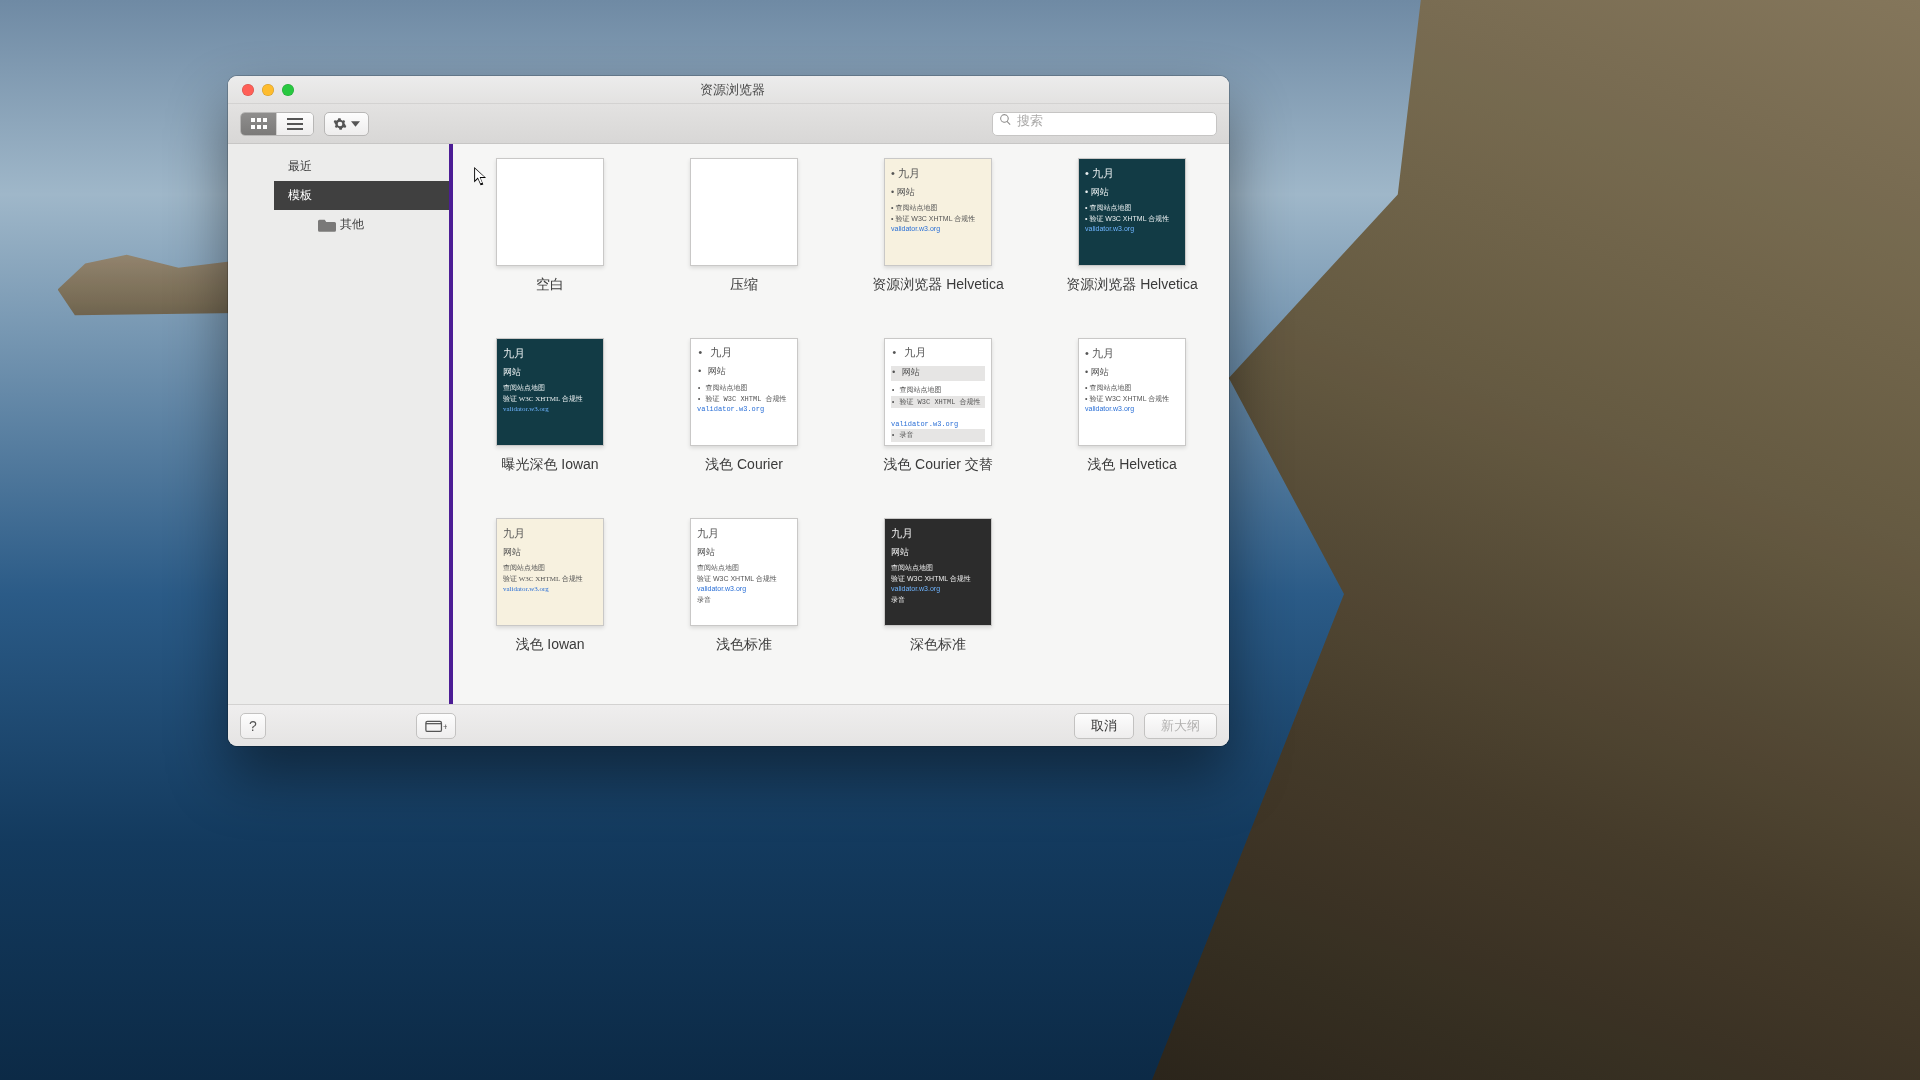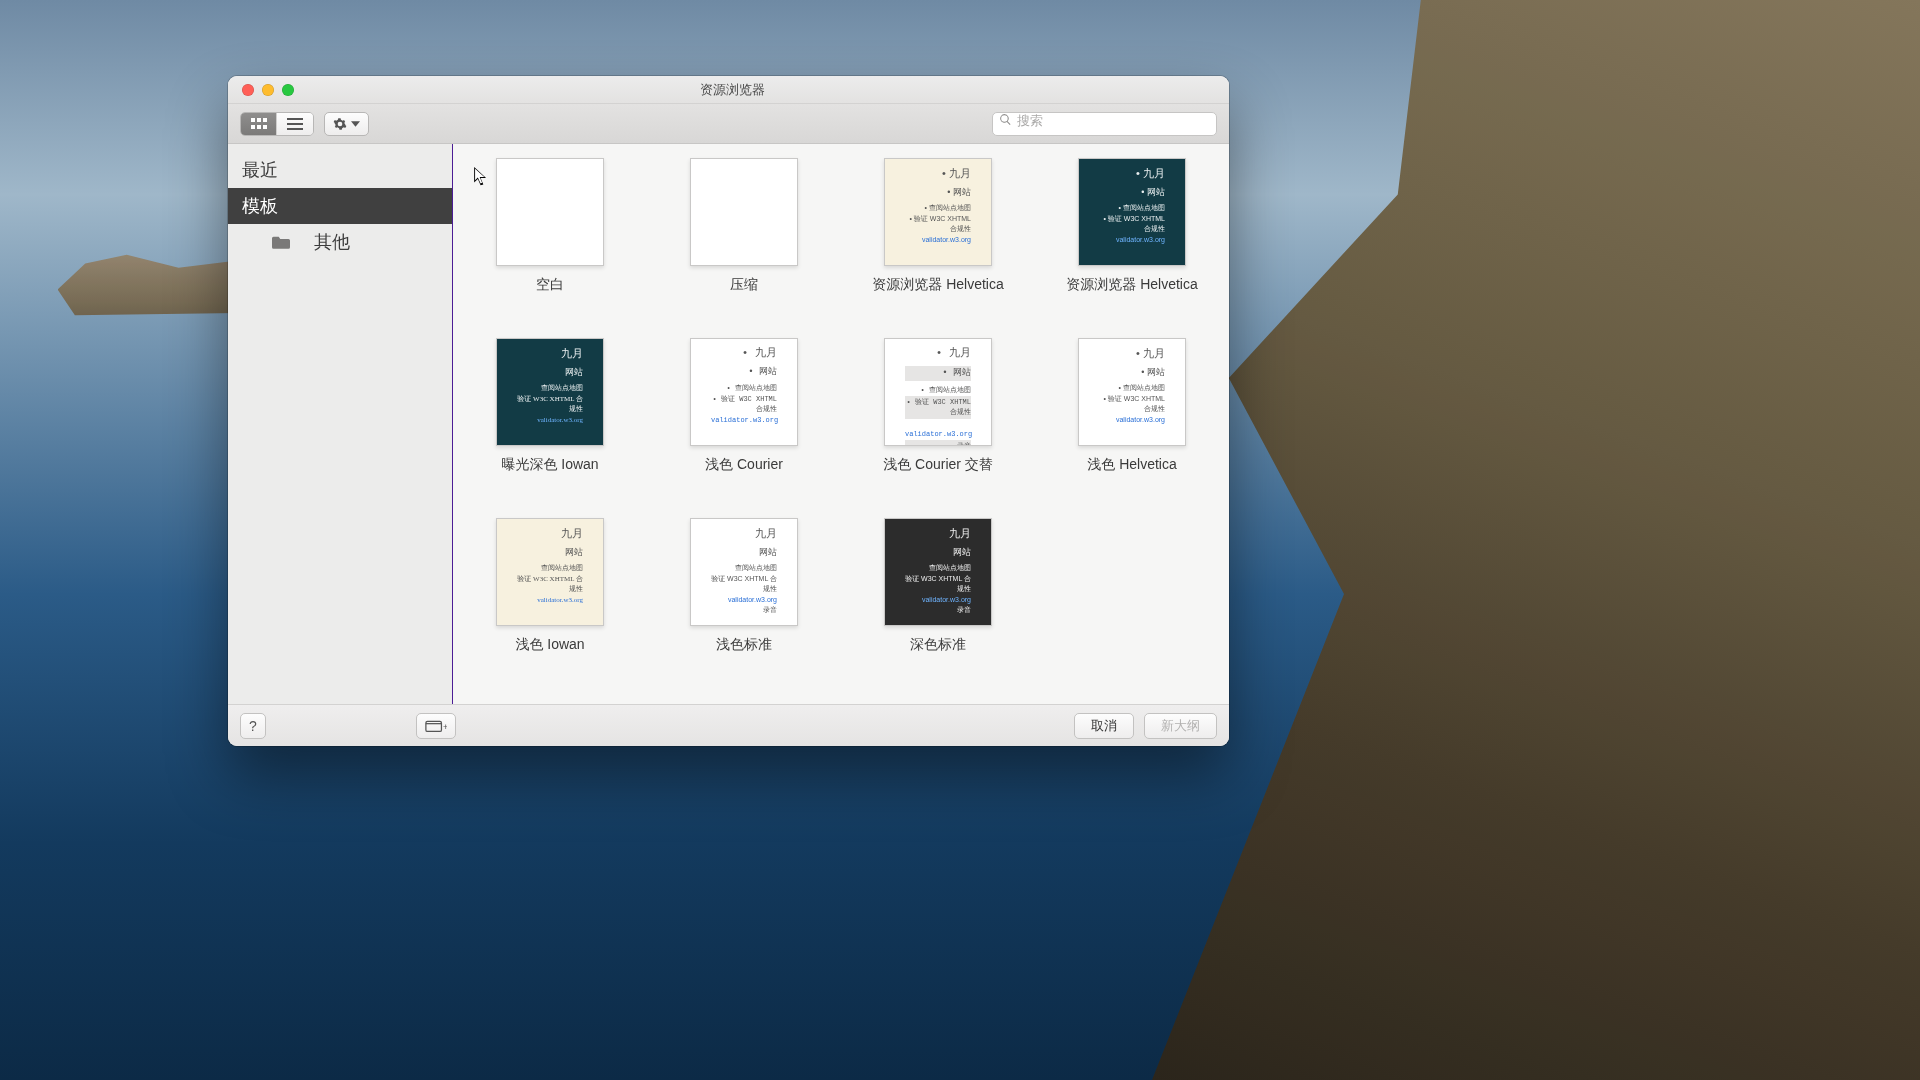--- a/index.html
+++ b/index.html
@@ -81,48 +81,48 @@
       border:1px solid #c6c5c4; border-radius:5px;
       background:#fff;
       display:flex; align-items:flex-start; padding:0 6px; gap:5px;
     }
     .search input{border:none;outline:none;flex:1;font-size:13px;background:transparent;color:#333}
     .search input::placeholder{color:#a9a8a7}
 
     .body{ flex:1; display:flex; min-height:0; }
     .sidebar{
       width:225px; background:#ececeb;
-      border-right:1px solid #4c1d95;
+      border-right:4px solid #4c1d95;
       padding-top:8px;
-      font-size:18px;
+      font-size:12px;
+      padding-left:46px;
     }
     .side-item{padding:6px 14px; color:#3c3c3c;}
     .side-item.sel{background:#404040; color:#fff;}
-    .side-sub{padding:6px 14px 6px 44px; display:flex; align-items:center; gap:24px; color:#3c3c3c;}
+    .side-sub{padding:6px 14px 6px 44px; display:flex; align-items:center; gap:4px; color:#3c3c3c;}
     .side-sub .foldericon{width:18px;height:14px;}
 
     .content{
       flex:1; overflow:auto; padding:14px 14px 20px;
       background:#f6f6f5;
       display:grid;
       grid-template-columns: repeat(4, 1fr);
       row-gap:44px; column-gap:28px;
       align-content:start;
     }
     .tpl{ display:flex; flex-direction:column; align-items:center; gap:10px; }
     .thumb{
       width:108px; height:108px;
       background:#fff;
       border:1px solid #c9c8c7;
       box-shadow:0 2px 4px rgba(0,0,0,.12);
       font-size:7px; color:#555;
       overflow:hidden;
-      padding:6px 20px;
+      padding:6px 6px;
       line-height:1.5;
-      text-align:right;
     }
     .thumb.blank{background:#ffffff}
     .thumb.dark{background:#123b45;color:#eaeff0}
     .thumb.dark2{background:#2c2c2c;color:#eee}
     .thumb.cream{background:#f7f1df;}
     .thumb .h1{font-size:11px;display:block;margin-bottom:4px}
     .thumb .h2{font-size:9px;display:block;margin:4px 0}
     .thumb .bul::before{content:"• "; color:inherit}
     .thumb a{color:#2a6fd6;}
     .thumb.dark a,.thumb.dark2 a{color:#6fb4ff}

